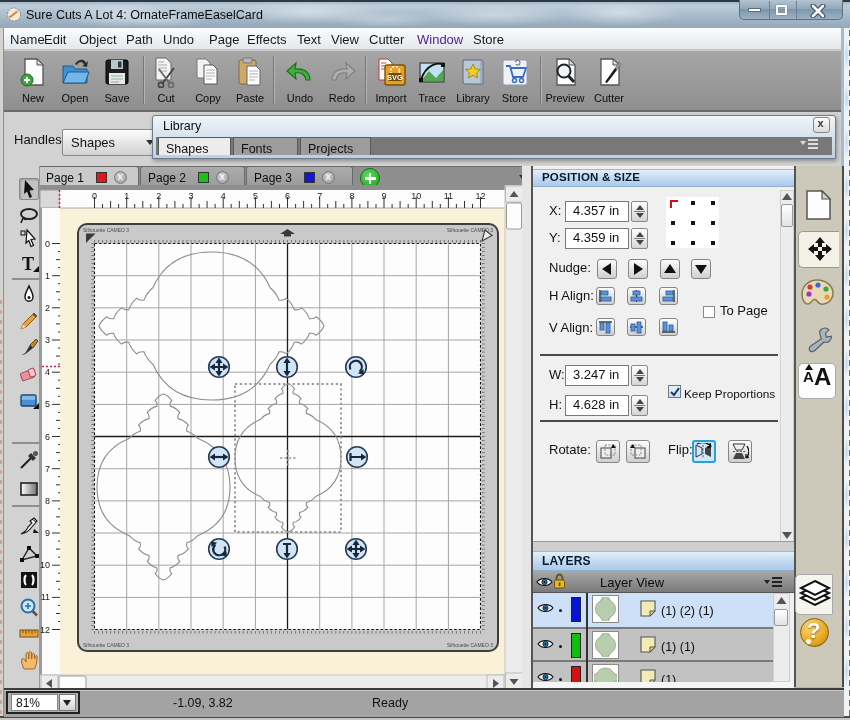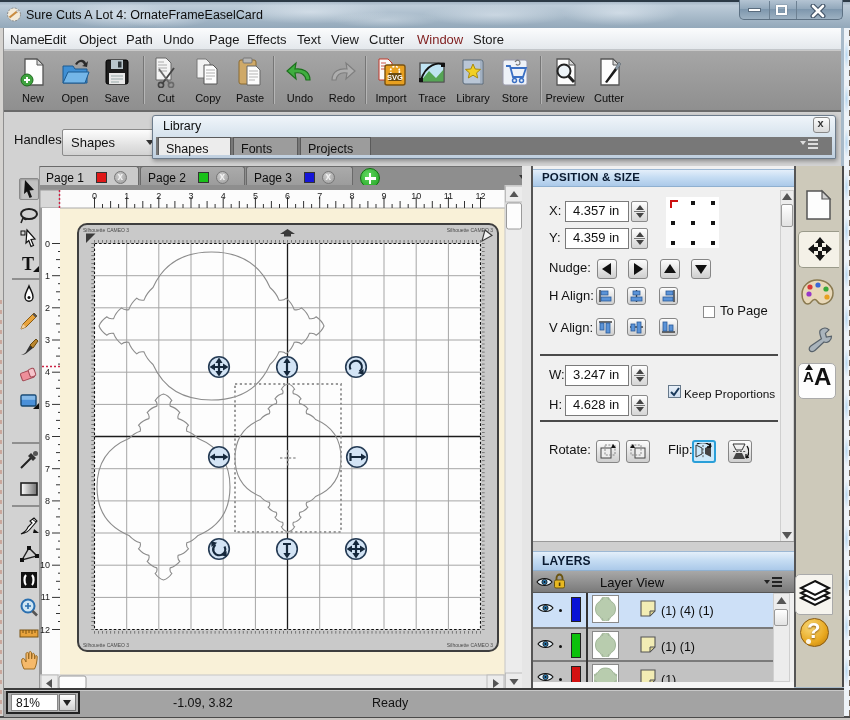--- a/index.html
+++ b/index.html
@@ -165,21 +165,21 @@
 <div style="position:absolute;left:10px;top:32px;font-size:13px;color:#1a1a1a;white-space:nowrap;">Name</div>
 <div style="position:absolute;left:44px;top:32px;font-size:13px;color:#1a1a1a;white-space:nowrap;">Edit</div>
 <div style="position:absolute;left:79px;top:32px;font-size:13px;color:#1a1a1a;white-space:nowrap;">Object</div>
 <div style="position:absolute;left:126px;top:32px;font-size:13px;color:#1a1a1a;white-space:nowrap;">Path</div>
 <div style="position:absolute;left:163px;top:32px;font-size:13px;color:#1a1a1a;white-space:nowrap;">Undo</div>
 <div style="position:absolute;left:209px;top:32px;font-size:13px;color:#1a1a1a;white-space:nowrap;">Page</div>
 <div style="position:absolute;left:247px;top:32px;font-size:13px;color:#1a1a1a;white-space:nowrap;">Effects</div>
 <div style="position:absolute;left:297px;top:32px;font-size:13px;color:#1a1a1a;white-space:nowrap;">Text</div>
 <div style="position:absolute;left:331px;top:32px;font-size:13px;color:#1a1a1a;white-space:nowrap;">View</div>
 <div style="position:absolute;left:369px;top:32px;font-size:13px;color:#1a1a1a;white-space:nowrap;">Cutter</div>
-<div style="position:absolute;left:417px;top:32px;font-size:13px;color:#7f1d1d;white-space:nowrap;">Window</div>
+<div style="position:absolute;left:417px;top:32px;font-size:13px;color:#4c1d95;white-space:nowrap;">Window</div>
 <div style="position:absolute;left:473px;top:32px;font-size:13px;color:#1a1a1a;white-space:nowrap;">Store</div>
 <div style="position:absolute;left:4px;top:50px;width:837px;height:62px;background:linear-gradient(180deg,#a6a6a6 0%,#989898 60%,#8f8f8f 100%);border-top:1px solid #c9c9c9;border-bottom:2px solid #6a6a6a;"></div>
 <div style="position:absolute;left:143px;top:56px;width:1px;height:48px;background:#767676;"></div>
 <div style="position:absolute;left:144px;top:56px;width:1px;height:48px;background:#b5b5b5;"></div>
 <div style="position:absolute;left:273px;top:56px;width:1px;height:48px;background:#767676;"></div>
 <div style="position:absolute;left:274px;top:56px;width:1px;height:48px;background:#b5b5b5;"></div>
 <div style="position:absolute;left:365px;top:56px;width:1px;height:48px;background:#767676;"></div>
 <div style="position:absolute;left:366px;top:56px;width:1px;height:48px;background:#b5b5b5;"></div>
 <div style="position:absolute;left:540px;top:56px;width:1px;height:48px;background:#767676;"></div>
 <div style="position:absolute;left:541px;top:56px;width:1px;height:48px;background:#b5b5b5;"></div>
@@ -682,21 +682,21 @@
 <div style="position:absolute;left:559px;top:609px;width:3px;height:3px;background:#111;border-radius:50%;"></div>
 <div style="position:absolute;left:571px;top:597px;width:10px;height:25px;background:#0912d6;border:1px solid #222;"></div>
 <div style="position:absolute;left:592px;top:595px;width:27px;height:28px;background:#fff;border:1px solid #8a8a8a;"></div>
 <svg style="position:absolute;left:594px;top:597px" width="23" height="24" viewBox="0 0 23 24">
     <path d="M11.5 -3.0 C12.4 -3.9 12.8 -3.5 12.8 -2.0 C11.5 -2.4 11.5 -2.1 12.5 -1.1 C13.4 -2.0 13.9 -1.6 13.9 0.0 C12.7 -0.3 12.6 -0.0 13.7 1.0 C14.6 0.0 15.1 0.4 15.2 2.0 C14.0 1.7 13.9 2.0 15.0 3.0 C16.0 2.1 16.5 2.5 16.7 4.2 C20.1 5.7 21.5 8.4 21.5 12.0 C21.5 15.6 20.1 18.3 16.7 19.8 C16.5 21.5 16.0 21.9 15.0 21.0 C13.9 22.0 14.0 22.3 15.2 22.0 C15.1 23.6 14.6 24.0 13.7 23.0 C12.6 24.0 12.7 24.3 13.9 24.0 C13.9 25.6 13.4 26.0 12.5 25.1 C11.5 26.1 11.5 26.4 12.8 26.0 C12.8 27.5 12.4 27.9 11.5 27.0 C10.6 27.9 10.2 27.5 10.2 26.0 C11.5 26.4 11.5 26.1 10.5 25.1 C9.6 26.0 9.1 25.6 9.1 24.0 C10.3 24.3 10.4 24.0 9.3 23.0 C8.4 24.0 7.9 23.6 7.8 22.0 C9.0 22.3 9.1 22.0 8.0 21.0 C7.0 21.9 6.5 21.5 6.3 19.8 C2.9 18.3 1.5 15.6 1.5 12.0 C1.5 8.4 2.9 5.7 6.3 4.2 C6.5 2.5 7.0 2.1 8.0 3.0 C9.1 2.0 9.0 1.7 7.8 2.0 C7.9 0.4 8.4 0.0 9.3 1.0 C10.4 -0.0 10.3 -0.3 9.1 0.0 C9.1 -1.6 9.6 -2.0 10.5 -1.1 C11.5 -2.1 11.5 -2.4 10.2 -2.0 C10.2 -3.5 10.6 -3.9 11.5 -3.0 Z" fill="#b8ccae" stroke="#93a98a" stroke-width="0.8"></path>
   </svg>
 <svg style="position:absolute;left:639px;top:599px" width="18" height="19" viewBox="0 0 18 19">
     <path d="M2 2 H16 V12 L11 17 H2 Z" fill="#f2ecb4" stroke="#555" stroke-width="1.1"></path>
     <path d="M16 12 L11 12 L11 17 Z" fill="#d8d090" stroke="#555" stroke-width="1"></path>
   </svg>
-<div style="position:absolute;left:661px;top:604px;font-size:12.5px;color:#0d0d0d;white-space:nowrap;">(1) (4) (1)</div>
+<div style="position:absolute;left:661px;top:604px;font-size:12.5px;color:#0d0d0d;white-space:nowrap;">(1) (2) (1)</div>
 <div style="position:absolute;left:533px;top:629px;width:240px;height:31px;background:#c2c2c2;overflow:hidden;"></div>
 <svg style="position:absolute;left:537px;top:638px" width="17" height="12" viewBox="0 0 17 12">
     <path d="M1 6 C4 1.5 13 1.5 16 6 C13 10.5 4 10.5 1 6 Z" fill="#e8f4fc" stroke="#111" stroke-width="1.1"></path>
     <circle cx="8.5" cy="6" r="2.6" fill="#2a7fba" stroke="#111" stroke-width=".8"></circle>
     <circle cx="8.5" cy="6" r="1" fill="#111"></circle>
   </svg>
 <div style="position:absolute;left:559px;top:645px;width:3px;height:3px;background:#111;border-radius:50%;"></div>
 <div style="position:absolute;left:571px;top:633px;width:10px;height:25px;background:#0bc10b;border:1px solid #222;"></div>
 <div style="position:absolute;left:592px;top:631px;width:27px;height:28px;background:#fff;border:1px solid #8a8a8a;"></div>
 <svg style="position:absolute;left:594px;top:633px" width="23" height="24" viewBox="0 0 23 24">

